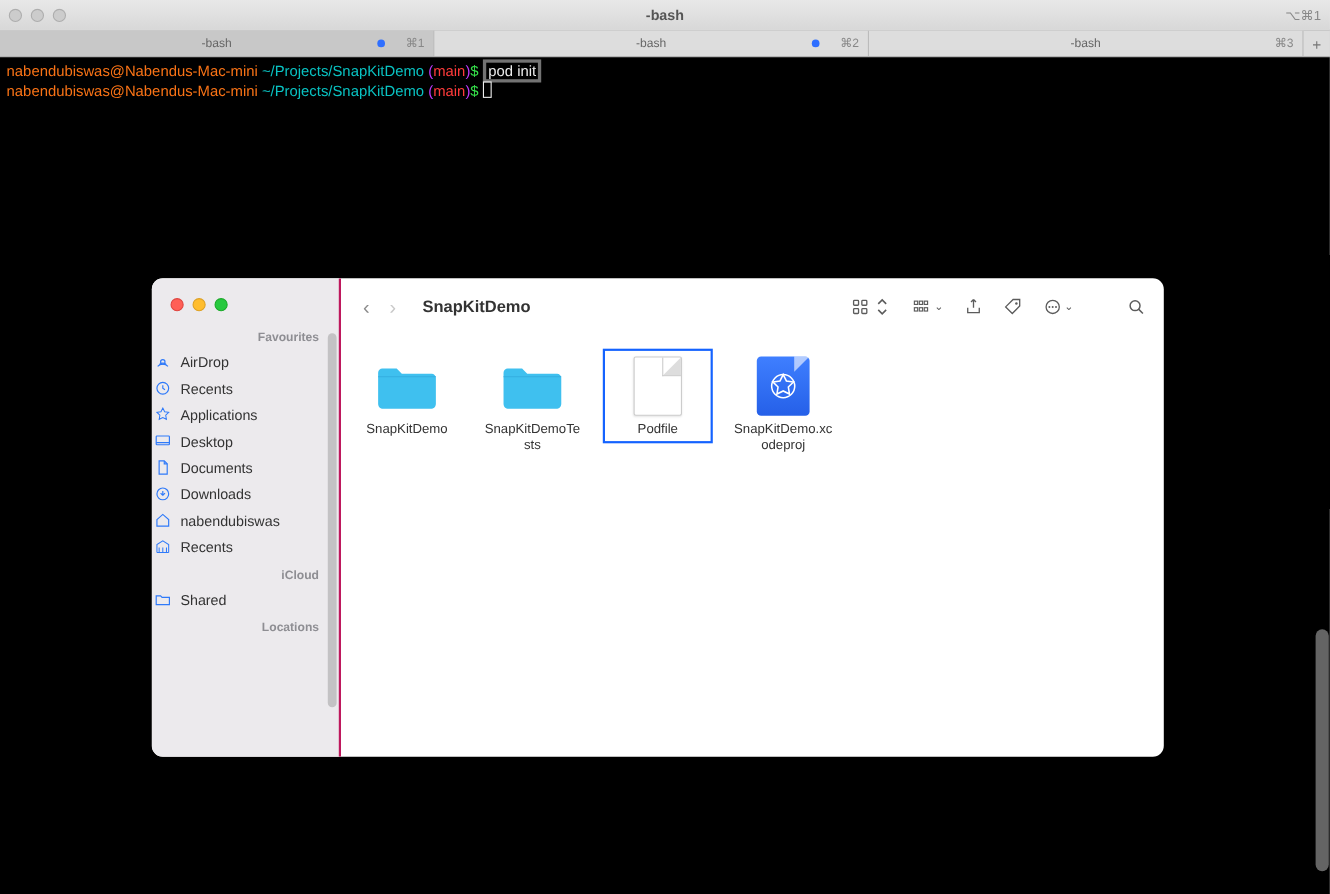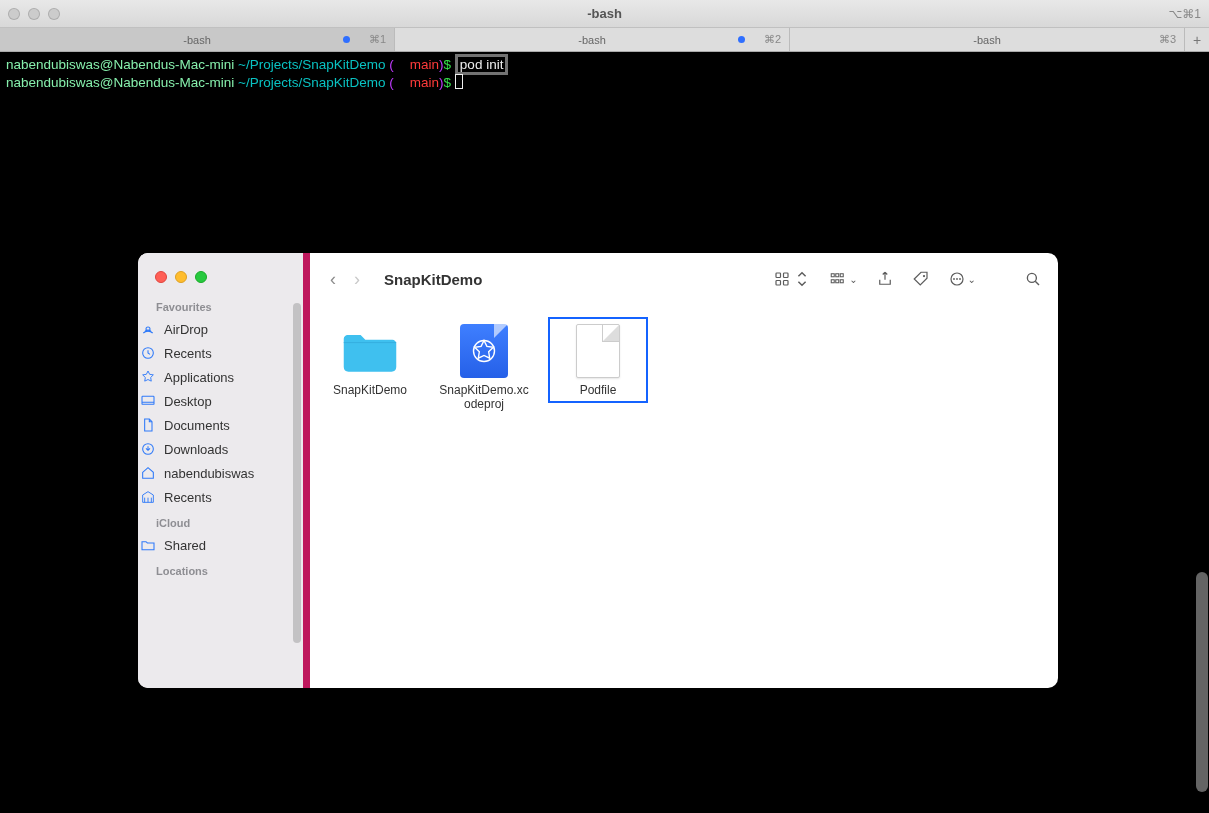--- a/index.html
+++ b/index.html
@@ -16,32 +16,32 @@
 .term-tabs { height: 24px; display: flex; background: #d0d0d0; border-bottom: 1px solid #aaa; }
 .term-tab { flex: 1; display: flex; align-items: center; justify-content: center; position: relative; background: #ddd; border-right: 1px solid #bbb; font-size: 11px; color: #666; }
 .term-tab.active { background: #c8c8c8; }
 .term-tab .dot { width: 7px; height: 7px; border-radius: 50%; background: #2f6fff; position: absolute; right: 44px; }
 .term-tab .sc { position: absolute; right: 8px; color: #888; font-size: 11px; }
 .term-add { width: 24px; display: flex; align-items: center; justify-content: center; background: #ddd; color: #777; font-size: 14px; }
 
 
 .terminal { background: #000; height: 761px; color: #eee; font-family: "Menlo","Monaco",monospace; font-size: 13.5px; line-height: 18px; padding: 4px 6px; position: relative; }
 .t-line { white-space: pre; }
-.t-user { color: #86efac; }
+.t-user { color: #f97316; }
 .t-path { color: #09c2c2; }
 .t-branch-p { color: #c03aff; }
-.t-branch { color: #ff3b3b; margin-left: 16px; }
+.t-branch { color: #ff3b3b; }
 .t-dollar { color: #36e04a; }
 .t-cmd-box { border: 3px solid #737373; padding: 0 2px; color: #eee; }
 .t-cursor { display: inline-block; width: 8px; height: 15px; border: 1px solid #eee; vertical-align: -2px; }
 .terminal-scrollbar { position: absolute; right: 1px; top: 520px; width: 12px; height: 220px; background: rgba(200,200,200,0.5); border-radius: 6px; }
 
 
 .finder { position: absolute; left: 138px; top: 253px; width: 920px; height: 435px; background: #fff; border-radius: 10px; box-shadow: 0 20px 60px rgba(0,0,0,0.4); display: flex; overflow: hidden; }
-.finder-sidebar { width: 172px; background: rgba(235,233,236,0.95); border-right: 7px solid #be185d; padding: 40px 0 0 0; overflow-y: auto; position: relative; }
+.finder-sidebar { width: 172px; background: rgba(235,233,236,0.95); border-right: 2px solid #be185d; padding: 40px 0 0 0; overflow-y: auto; position: relative; text-align: right; }
 .finder-sidebar-scrollbar { position: absolute; right: 2px; top: 50px; width: 8px; height: 340px; background: rgba(120,120,120,0.35); border-radius: 4px; }
 .fs-section-label { font-size: 11px; font-weight: 600; color: #8e8e93; padding: 8px 18px 4px; }
 .fs-item { display: flex; align-items: center; gap: 8px; padding: 4px 2px; font-size: 13px; color: #333; cursor: default; }
 .fs-item svg { width: 16px; height: 16px; flex-shrink: 0; }
 .finder-main { flex: 1; display: flex; flex-direction: column; }
 .finder-toolbar { height: 52px; display: flex; align-items: center; padding: 0 16px; gap: 18px; }
 .finder-traffic { position: absolute; left: 17px; top: 18px; display: flex; gap: 8px; z-index: 5; }
 .ftl { width: 12px; height: 12px; border-radius: 50%; }
 .ftl.red { background: #ff5f56; border: 0.5px solid #e0443e; }
 .ftl.yellow { background: #ffbd2e; border: 0.5px solid #dea123; }
@@ -239,31 +239,40 @@
       <div class="file-item">
         <div class="file-icon folder-icon">
           <svg viewBox="0 0 64 50">
               <path d="M4 12c0-2 2-4 4-4h14l5 5h29c2 0 4 2 4 4v25c0 3-2 5-5 5H9c-3 0-5-2-5-5V12z" fill="#3fc0ef"></path>
               <path d="M4 16h56" stroke="#35aee0" stroke-width="1"></path>
             </svg>
         </div>
         <div class="file-label">SnapKitDemo</div>
       </div>
       <div class="file-item">
+        <div class="file-icon folder-icon">
+          <svg viewBox="0 0 64 50">
+              <path d="M4 12c0-2 2-4 4-4h14l5 5h29c2 0 4 2 4 4v25c0 3-2 5-5 5H9c-3 0-5-2-5-5V12z" fill="#3fc0ef"></path>
+              <path d="M4 16h56" stroke="#35aee0" stroke-width="1"></path>
+            </svg>
+        </div>
+        <div class="file-label">SnapKitDemoTests</div>
+      </div>
+      <div class="file-item selected">
+        <div class="file-icon">
+          <div class="doc-icon"></div>
+        </div>
+        <div class="file-label">Podfile</div>
+      </div>
+      <div class="file-item">
         <div class="file-icon">
           <div class="xcodeproj-icon">
             <svg viewBox="0 0 24 24">
                 <path d="M12 3l2.5 5 5.5.8-4 3.9.9 5.5L12 15.8 7.1 18.2l.9-5.5-4-3.9 5.5-.8z" fill="none" stroke="#fff" stroke-width="1.2"></path>
                 <circle cx="12" cy="12" r="9" fill="none" stroke="#fff" stroke-width="1.2"></circle>
               </svg>
           </div>
         </div>
         <div class="file-label">SnapKitDemo.xcodeproj</div>
       </div>
-      <div class="file-item selected">
-        <div class="file-icon">
-          <div class="doc-icon"></div>
-        </div>
-        <div class="file-label">Podfile</div>
-      </div>
     </div>
   </div>
 </div>
 
 </body></html>

